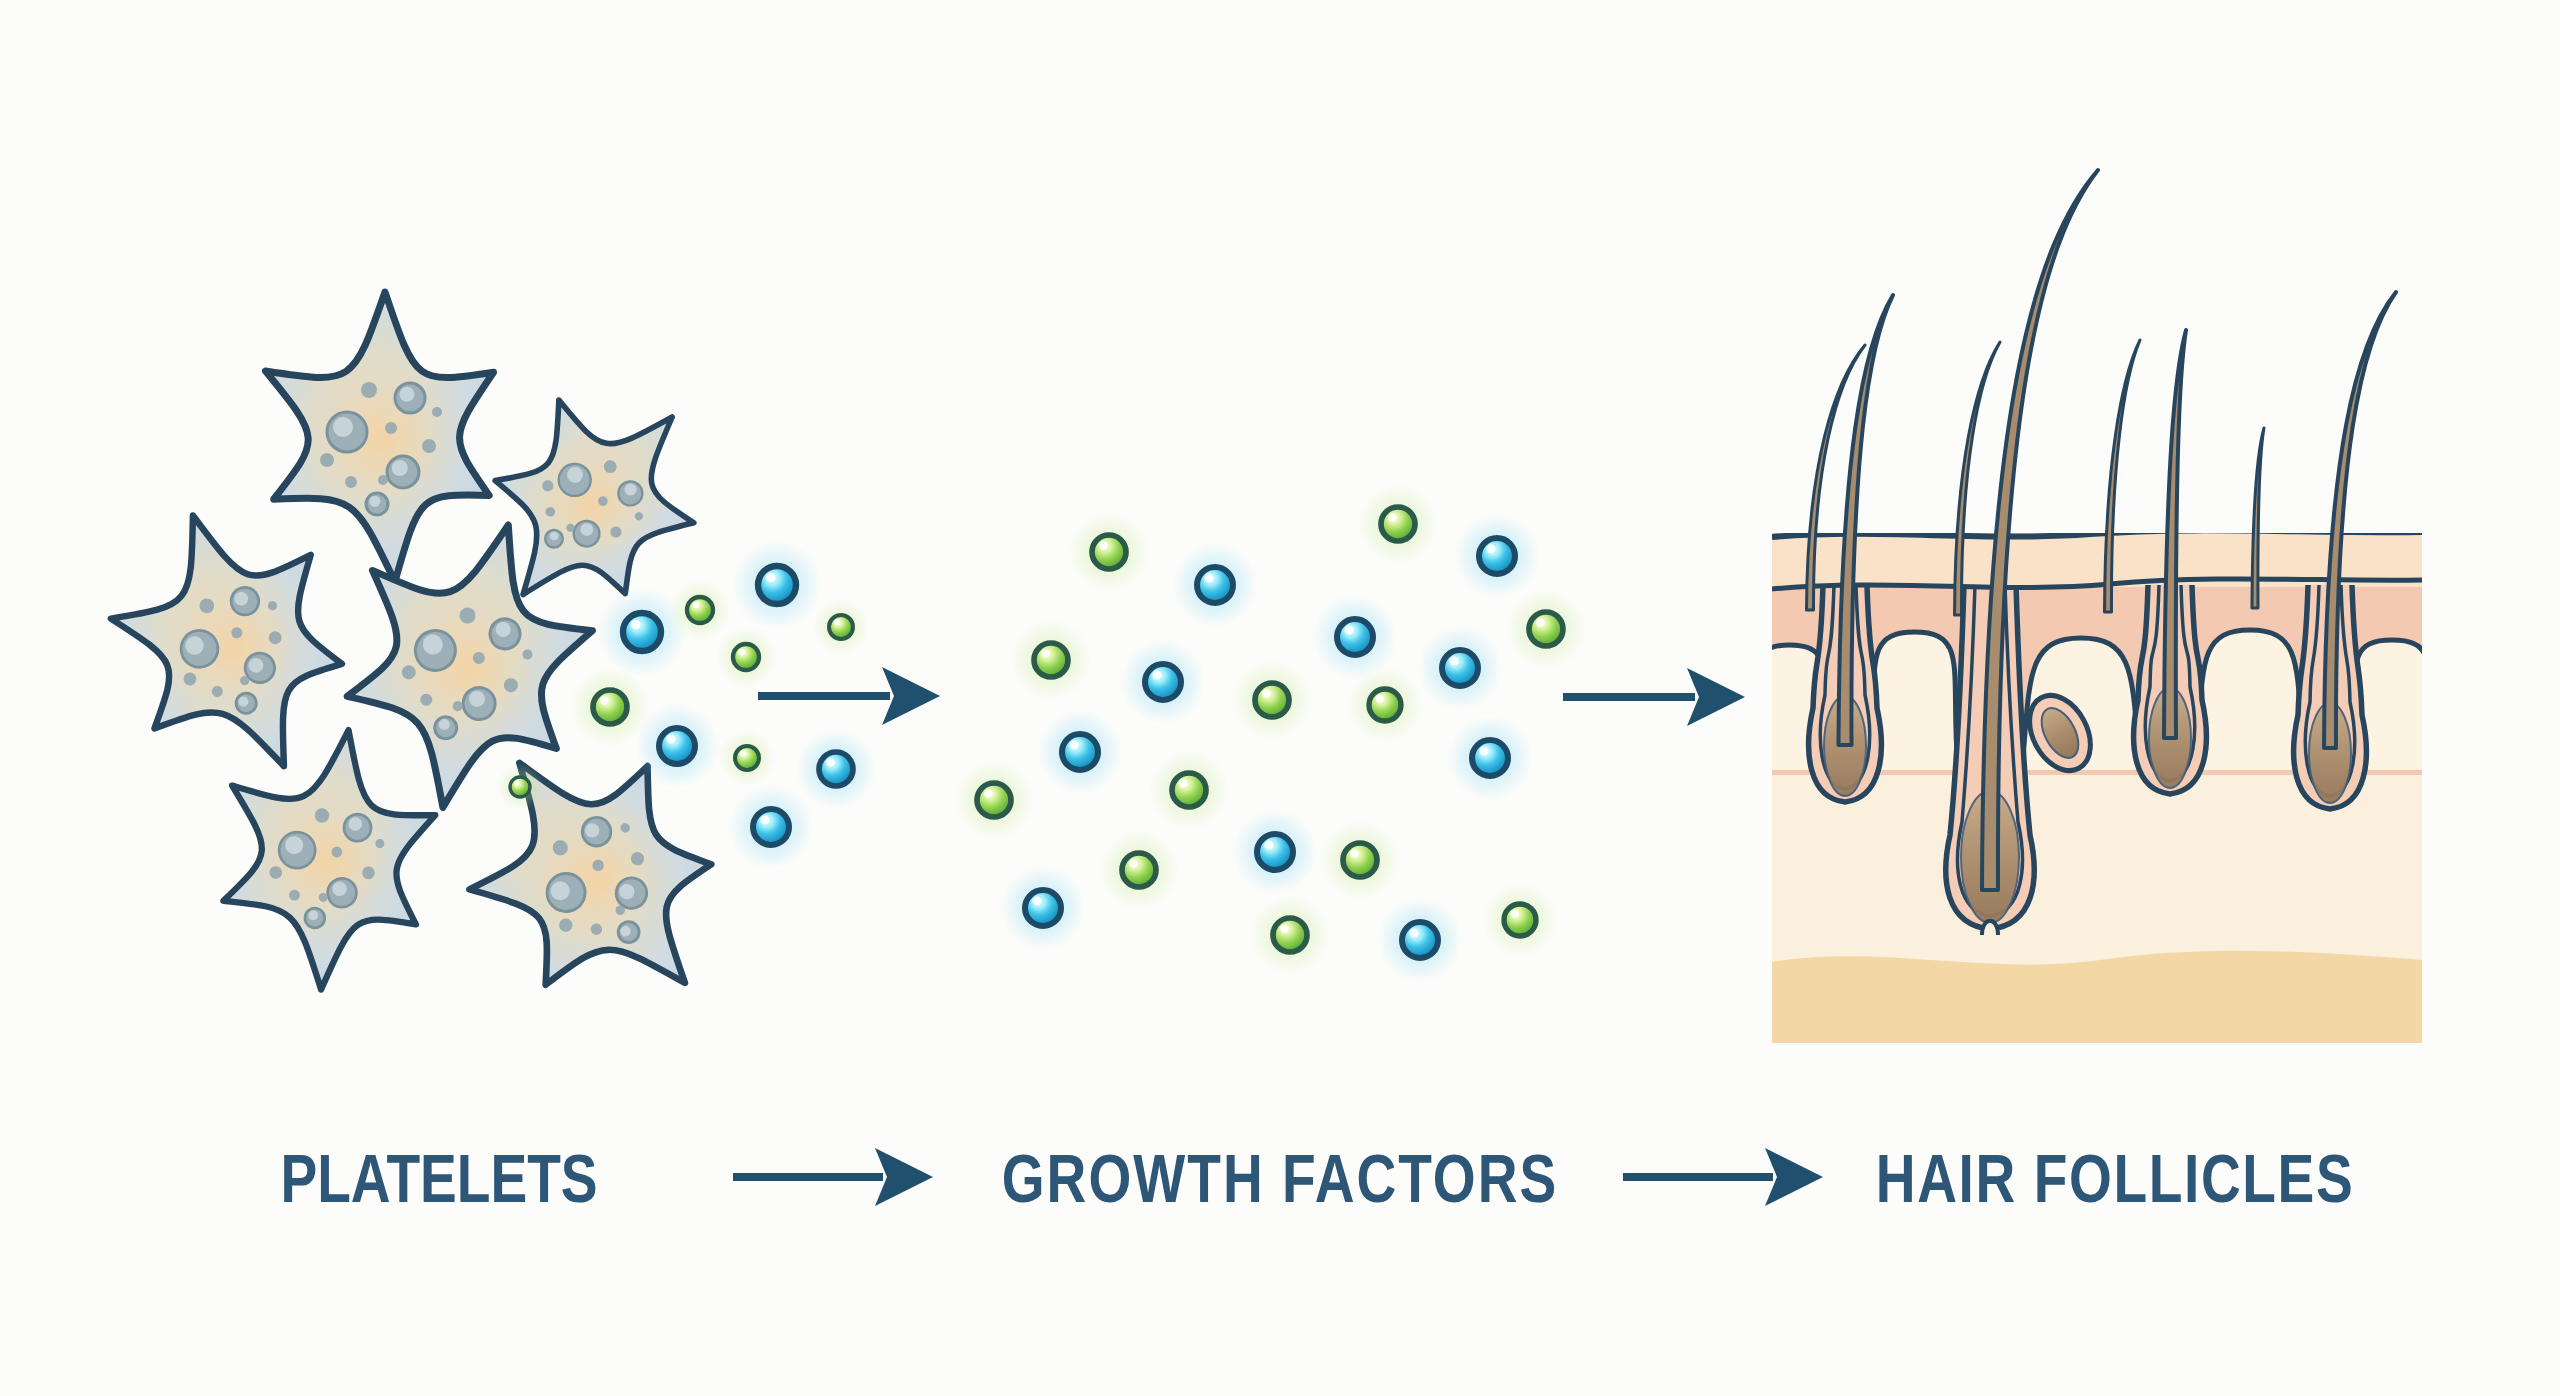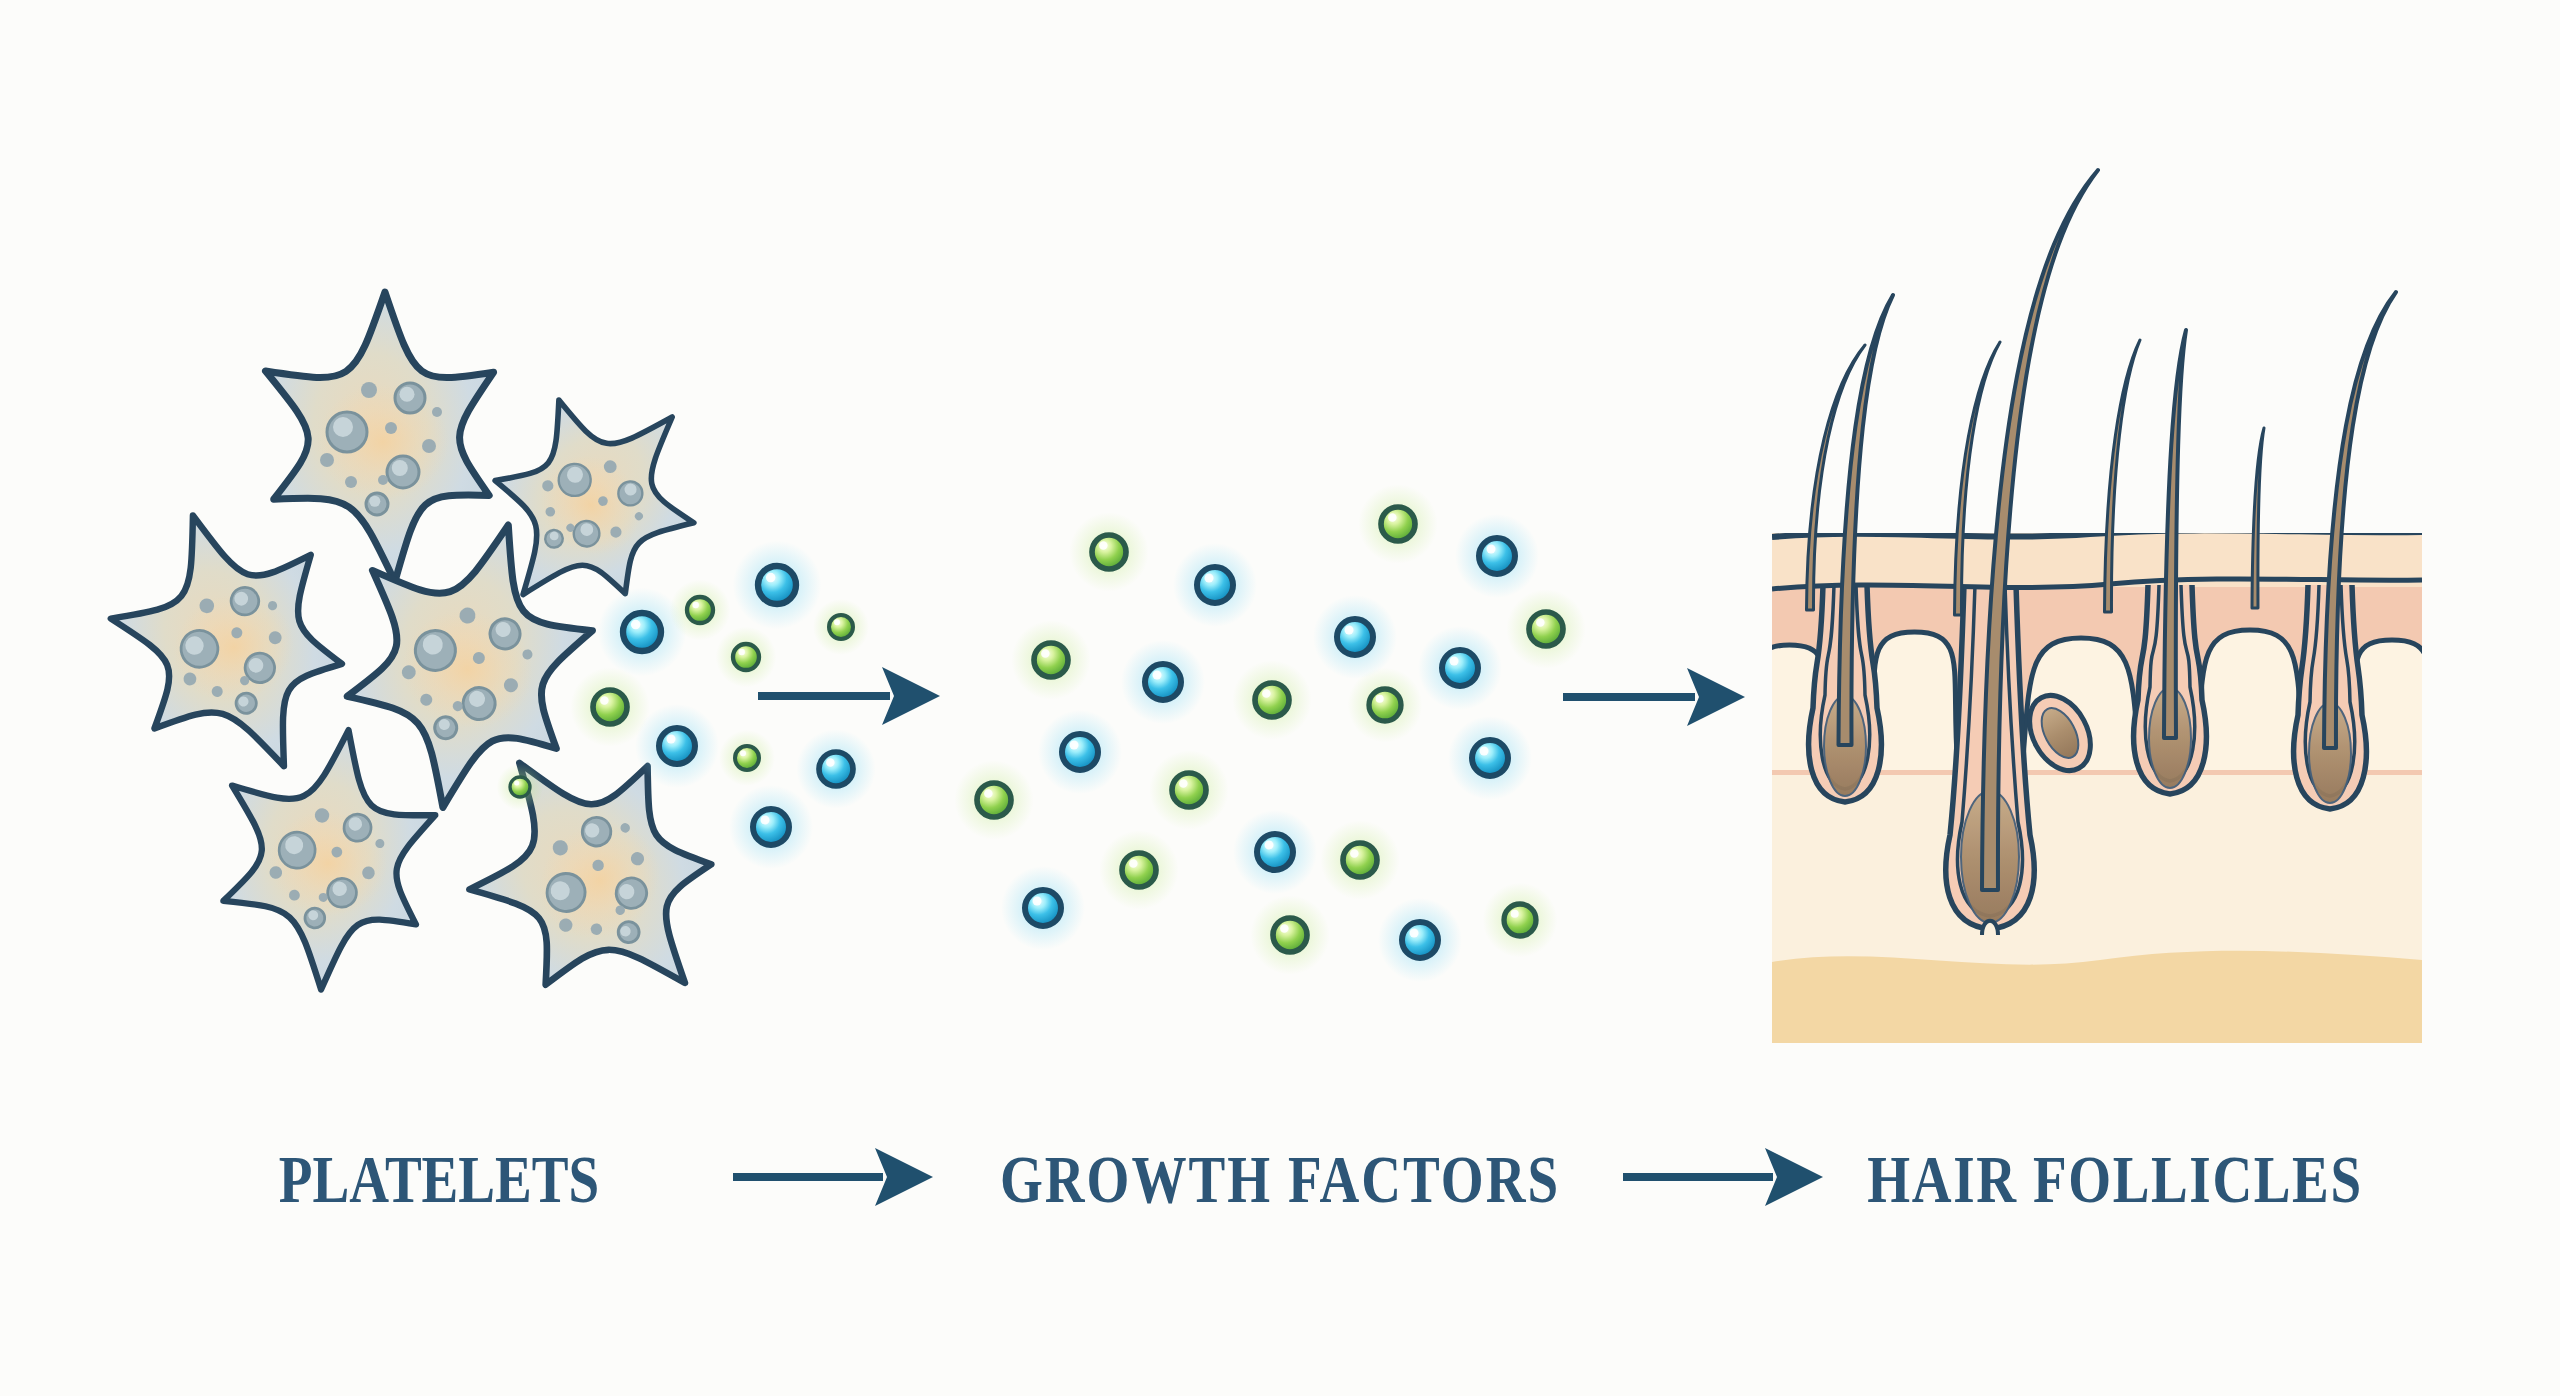--- a/index.html
+++ b/index.html
@@ -1,17 +1,17 @@
 <!DOCTYPE html>
 <html><head>
 <meta charset="utf-8">
 <style>
   html,body{margin:0;padding:0;background:#e8e8e8;}
   .stage{position:relative;width:2560px;height:1396px;overflow:hidden;
-         font-family:Liberation Serif, serif;}
+         font-family:Liberation Sans, sans-serif;}
   .stage svg{position:absolute;left:0;top:0;}
   .lbl{font-weight:700;font-size:68px;fill:var(--c-label);}
   .skin-dermis{fill:var(--c-dermis);}
   .skin-pink{fill:var(--c-pink);}
   .skin-epi{fill:var(--c-epi);}
   .skin-fat{fill:var(--c-fat);}
   .skin-line{fill:none;stroke:var(--c-outline);}
   .mound-fill{fill:#fdf3e2;}
   .mound-line{fill:none;stroke:var(--c-outline);stroke-width:5;stroke-linecap:round;}
 </style>

